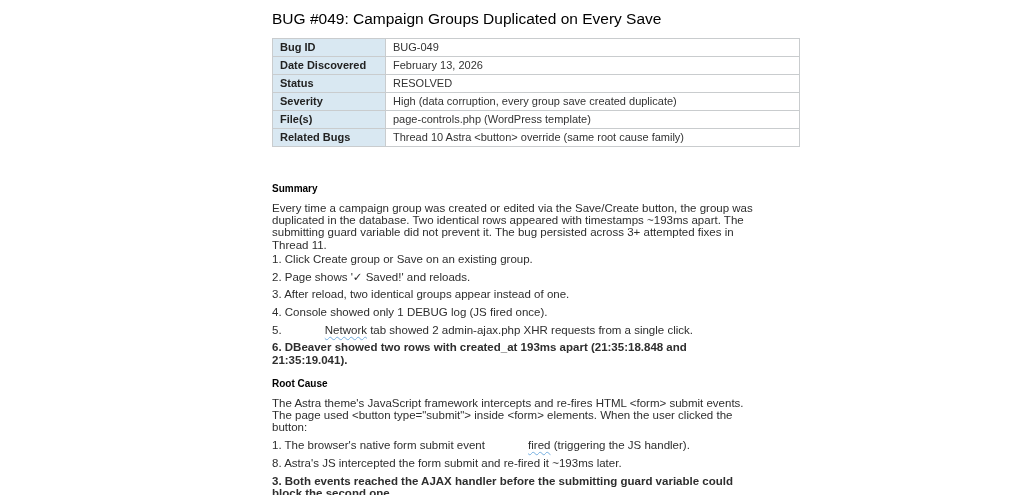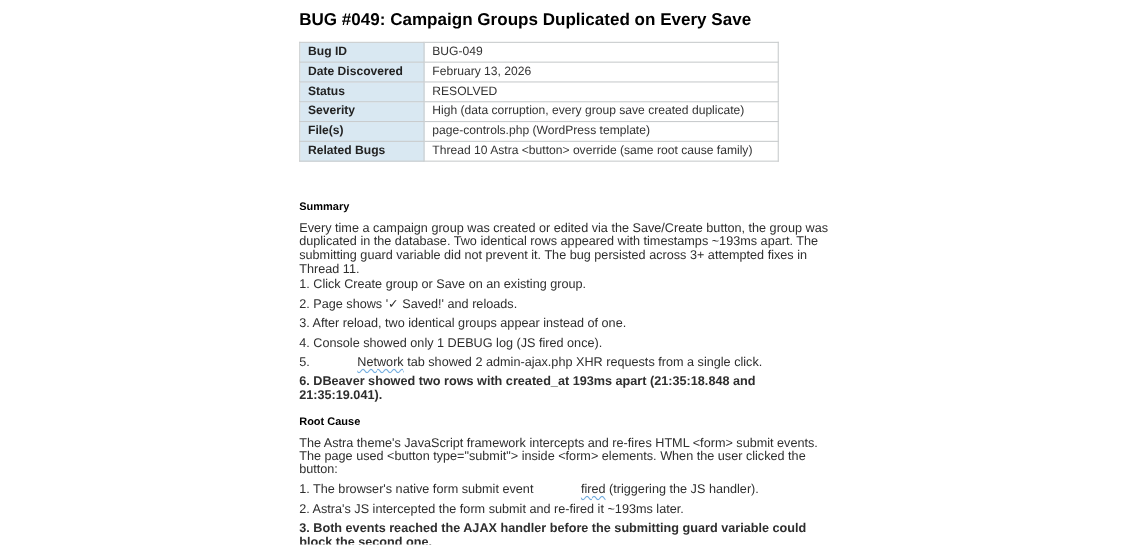--- a/index.html
+++ b/index.html
@@ -12,24 +12,24 @@
   }
   *{box-sizing:border-box;}
   html,body{margin:0;padding:0;}
   body{
     width:1024px;height:495px;background:var(--page-bg);
     font-family:"Liberation Sans", sans-serif;
     overflow:hidden;position:relative;
   }
   .doc{position:absolute;left:272px;top:10px;width:492px;}
   h1{
-    font-size:15.5px;line-height:18px;font-weight:bold;
+    font-size:15.5px;line-height:18px;font-weight:normal;
     color:var(--heading-text);margin:0 0 10px 0;
   }
-  table.info{border-collapse:collapse;width:436px;}
+  table.info{border-collapse:collapse;width:528px;}
   table.info th, table.info td{
     border:1px solid var(--table-border);
     font-size:11px;line-height:13px;
     padding:2px 7px;vertical-align:middle;
   }
   table.info th{
     background:var(--table-label-bg);
     font-weight:bold;text-align:left;width:113px;color:#222;
   }
   table.info td{color:#333;}
@@ -102,17 +102,17 @@
     <p class="li">3. After reload, two identical groups appear instead of one.</p>
     <p class="li">4. Console showed only 1 DEBUG log (JS fired once).</p>
     <p class="li"><span>5. </span><span class="sp">Network</span><span> tab showed 2 admin-ajax.php XHR requests from a single click.</span></p>
     <p class="li">6. DBeaver showed two rows with created_at 193ms apart (21:35:18.848 and 21:35:19.041).</p>
   </div>
 
   <h2>Root Cause</h2>
   <p class="body">The Astra theme's JavaScript framework intercepts and re-fires HTML &lt;form&gt; submit events. The page used &lt;button type="submit"&gt; inside &lt;form&gt; elements. When the user clicked the button:</p>
   <div class="list" style="margin-top:6px;">
     <p class="li"><span>1. The browser's native form submit event </span><span class="sp">fired</span><span> (triggering the JS handler).</span></p>
-    <p class="li">2. Astra's JS intercepted the form submit and re-fired it ~193ms later.</p>
+    <p class="li">8. Astra's JS intercepted the form submit and re-fired it ~193ms later.</p>
     <p class="li">3. Both events reached the AJAX handler before the submitting guard variable could block the second one.</p>
   </div>
 
 </div>
 
 </body></html>

